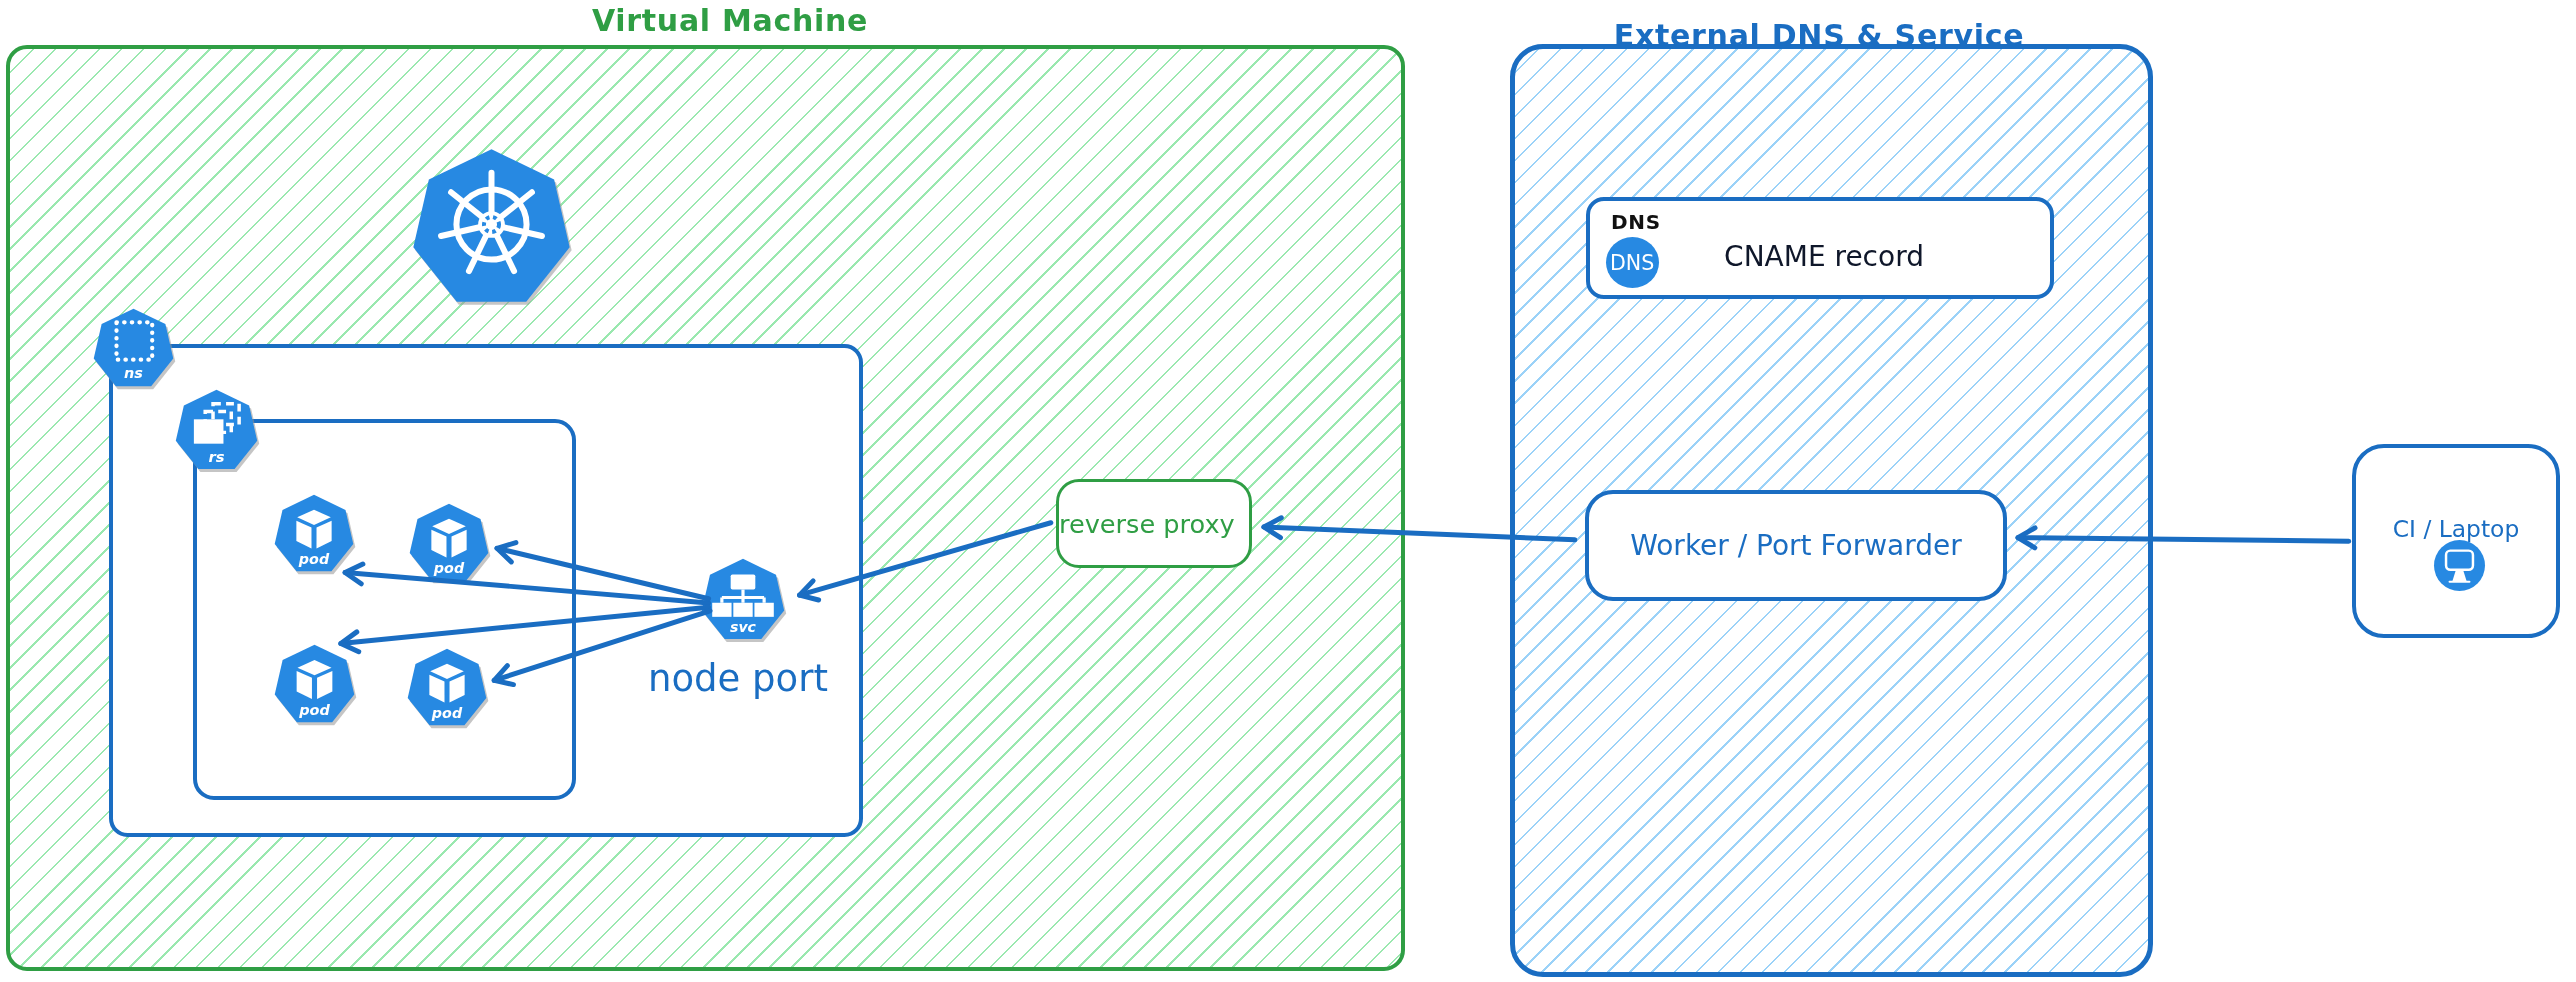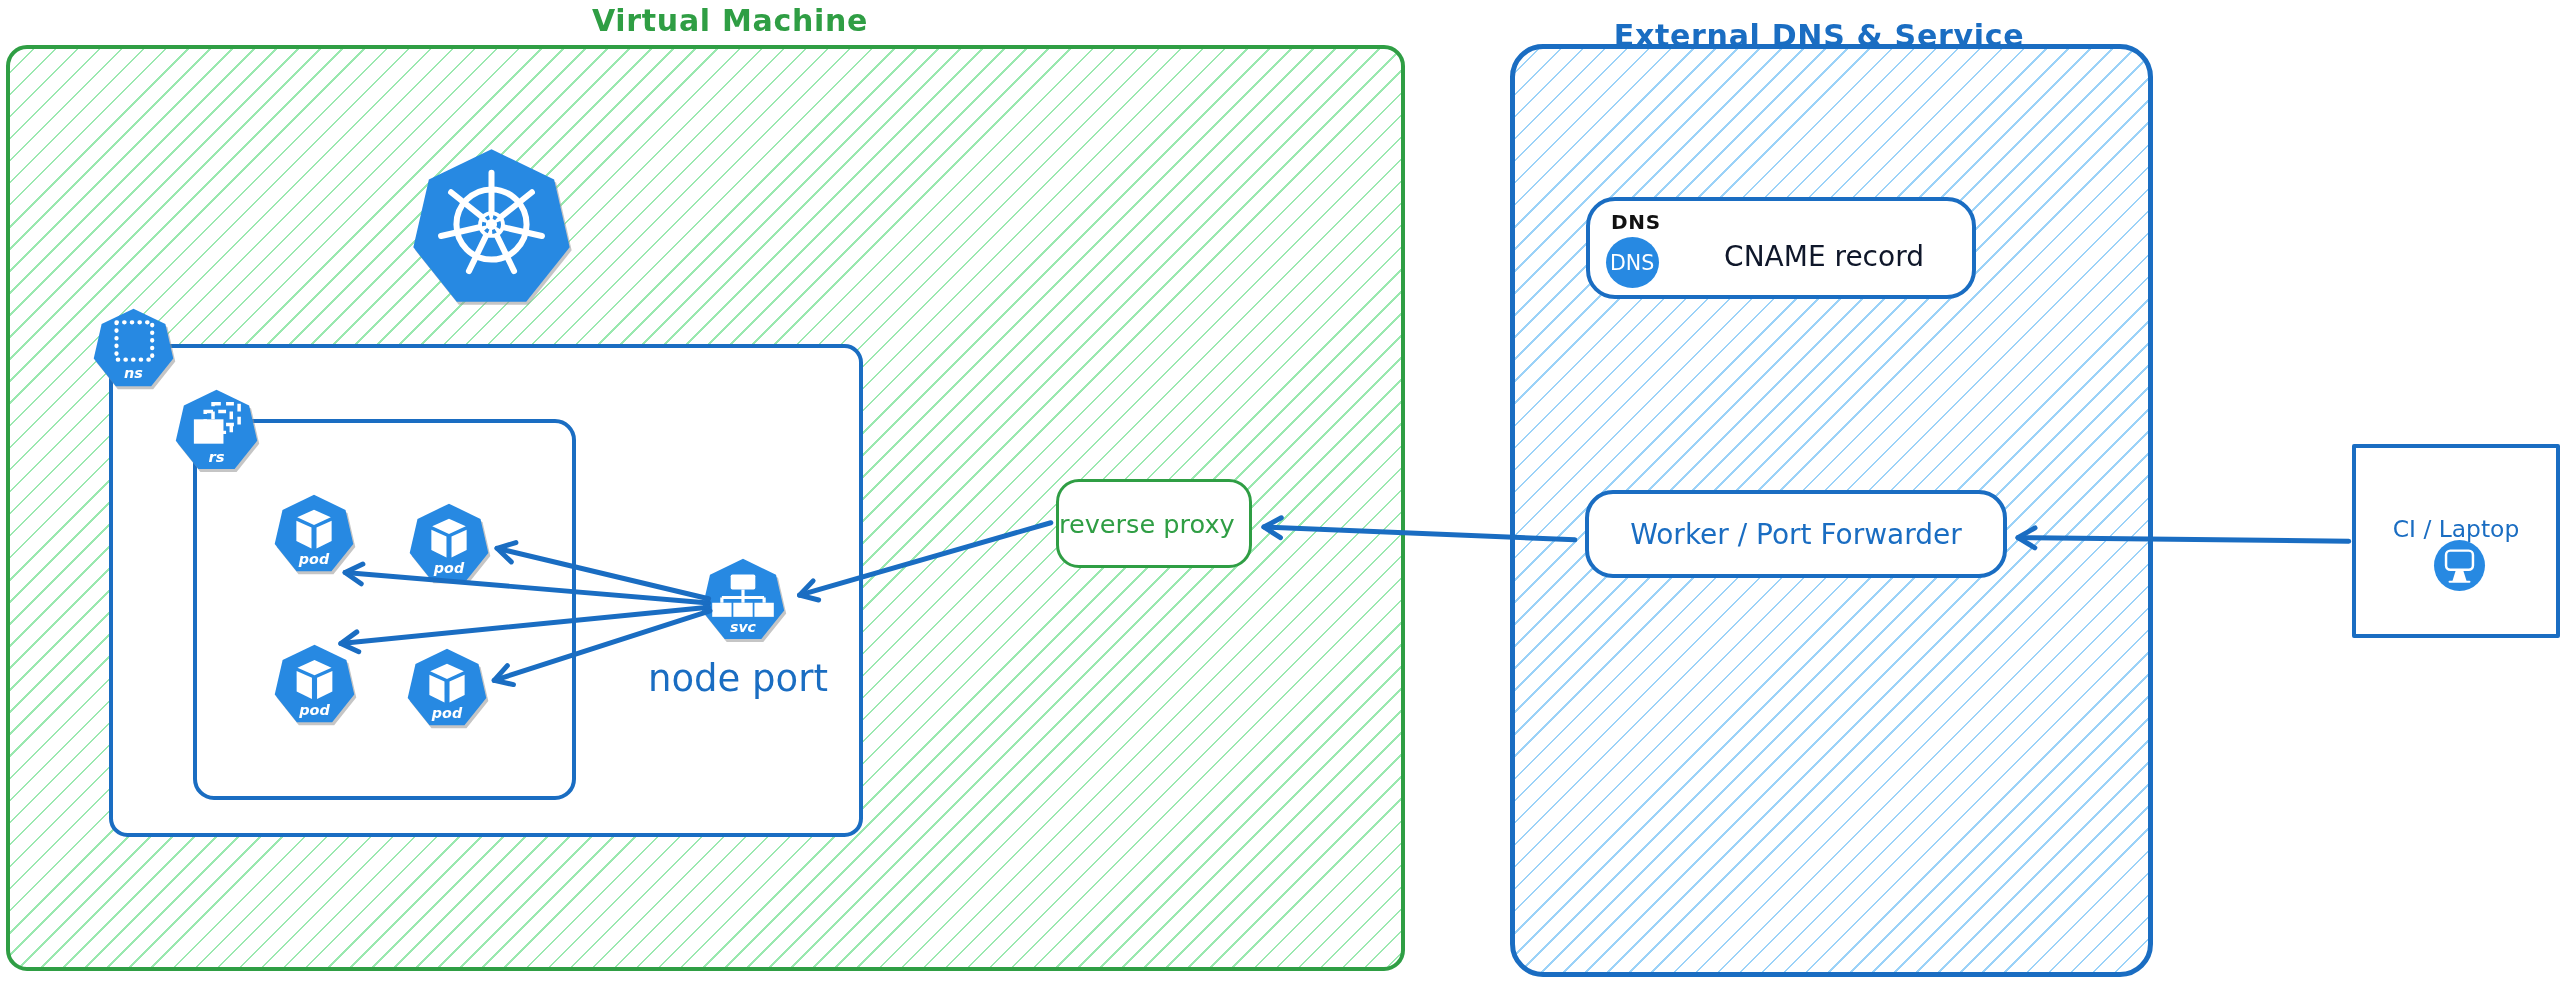--- a/index.html
+++ b/index.html
@@ -31,25 +31,25 @@
 
   
   .wbox{position:absolute;box-sizing:border-box;background:#ffffff;z-index:1;}
   .blue-border{border:4.3px solid #1a6dc2;}
   .green-border{border:3.6px solid #2f9e44;}
   .ns-box{left:109px;top:344px;width:754px;height:493px;border-radius:18.5px;}
   .rs-box{left:193px;top:419px;width:383px;height:381px;border-radius:21px;}
   .rp-box{left:1056px;top:479px;width:196px;height:89px;border-radius:23px;
           display:flex;align-items:center;}
   .rp-box span{font-size:25.6px;color:#2f9e44;white-space:nowrap;}
-  .dns-box{left:1586px;top:197px;width:390px;height:102px;border-radius:29px;}
-  .worker-box{left:1585px;top:490px;width:422px;height:88px;border-radius:28px;
+  .dns-box{left:1586px;top:197px;width:468px;height:102px;border-radius:18px;}
+  .worker-box{left:1585px;top:490px;width:422px;height:111px;border-radius:28px;
           display:flex;align-items:center;justify-content:center;}
   .worker-box span{font-size:28px;color:#1a6dc2;white-space:nowrap;}
-  .ci-box{left:2352px;top:444px;width:208px;height:194px;border-radius:2px;}
+  .ci-box{left:2352px;top:444px;width:208px;height:194px;border-radius:32px;}
   .ci-label{position:absolute;left:50%;top:67px;transform:translateX(-50%);
           font-size:23.4px;color:#1a6dc2;white-space:nowrap;}
 
   
   .dns-header{position:absolute;left:21px;top:8.5px;font-size:20px;font-weight:bold;color:#111111;letter-spacing:0.7px;}
   .dns-badge{position:absolute;left:15.6px;top:36px;width:53px;height:51px;border-radius:50%;
           background:#2789e2;display:flex;align-items:center;justify-content:center;
           color:#ffffff;font-size:20.6px;font-weight:normal;}
   .cname-label{position:absolute;left:234px;top:55px;transform:translate(-50%,-50%);
           font-size:28px;color:#0f172a;white-space:nowrap;}

